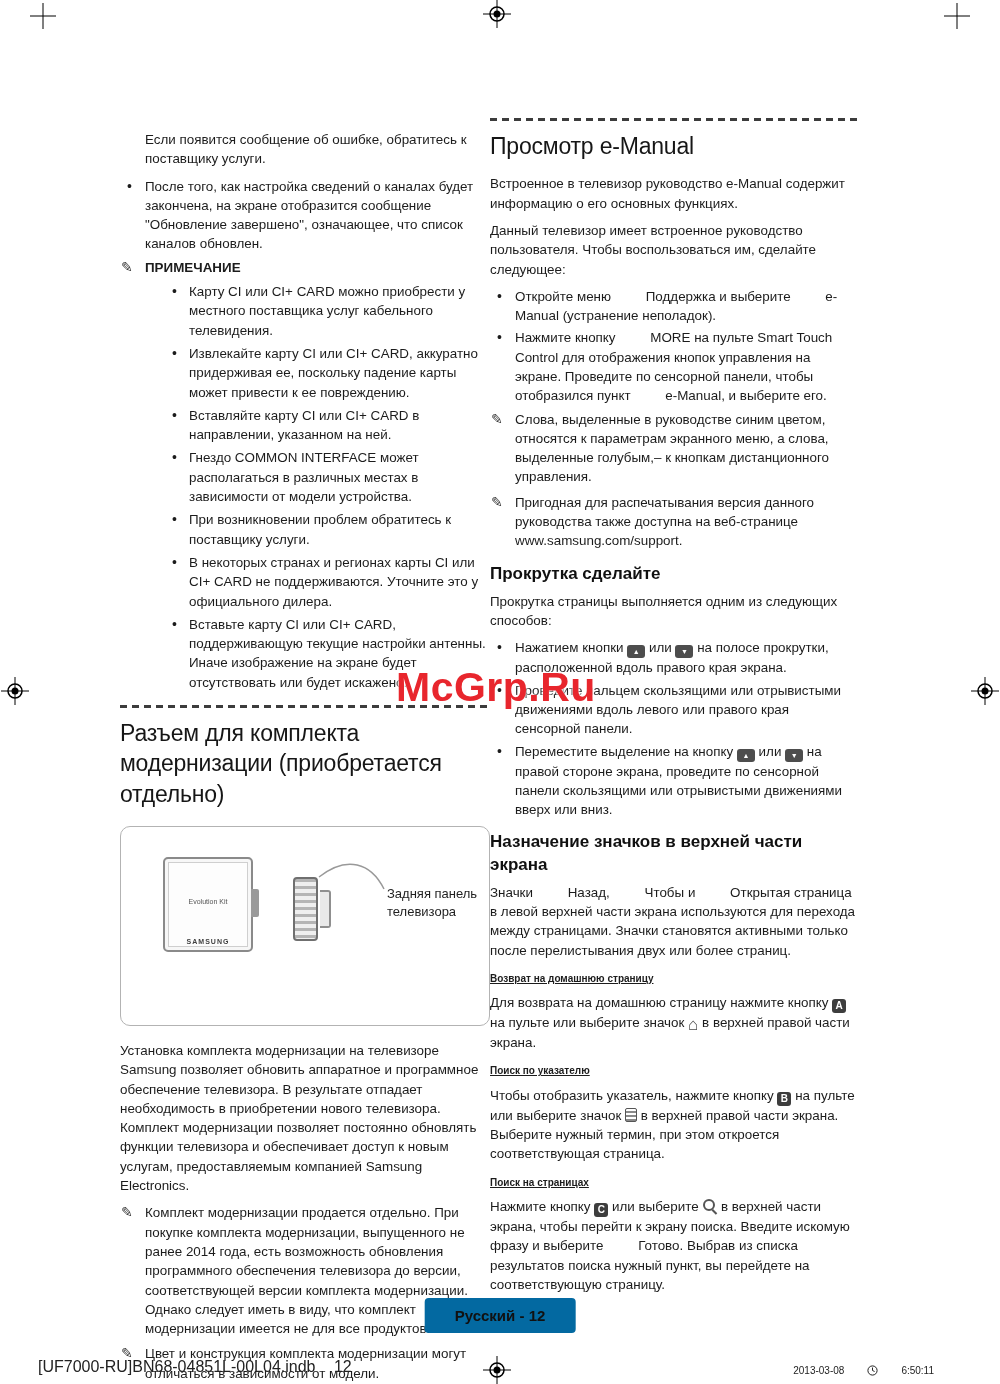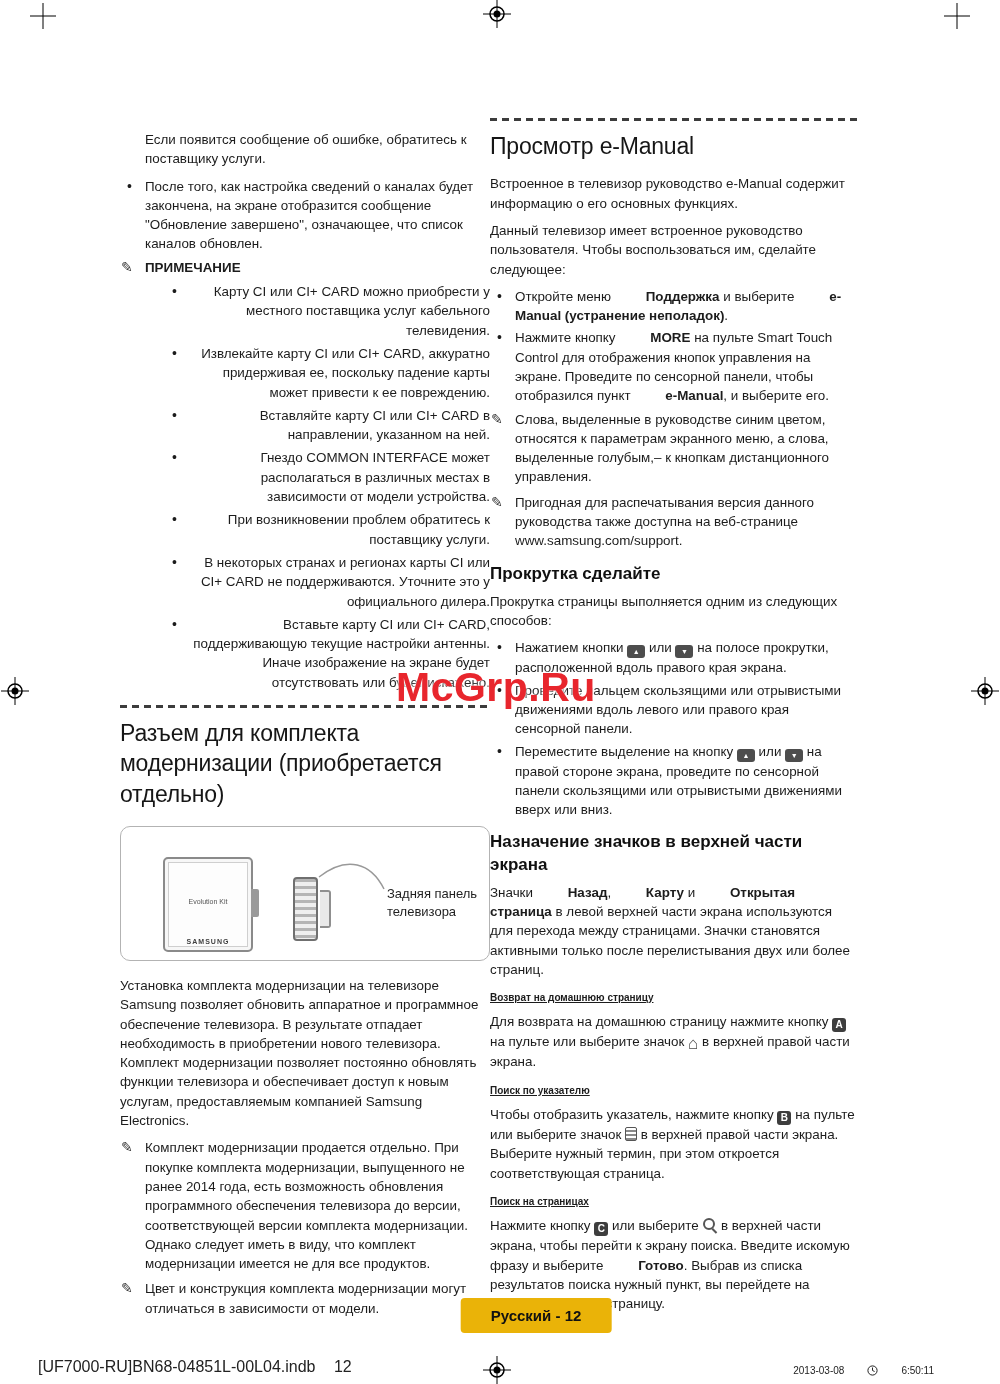--- a/index.html
+++ b/index.html
@@ -14,58 +14,58 @@
   .col { width:370px; font-size:13.4px; line-height:1.44; }
   .col-right { width:367px; }
 
   p { margin-bottom:8px; }
   .indented { padding-left:25px; margin-top:14px; }
 
   ul.bullets { list-style:none; margin-bottom:4px; }
   ul.bullets > li { position:relative; padding-left:25px; margin-bottom:3px; }
   ul.bullets > li::before { content:"•"; position:absolute; left:7px; top:-1px; font-size:14px; }
   ul.bullets.sub { margin-left:48px; margin-bottom:6px; }
-  ul.bullets.sub > li { padding-left:21px; margin-bottom:4px;text-align:right; }
+  ul.bullets.sub > li { padding-left:21px; margin-bottom:4px; }
   ul.bullets.sub > li::before { left:4px; }
 
   .note { position:relative; padding-left:25px; margin-bottom:6px; }
   .note .pencil { position:absolute; left:1px; top:-1px; font-size:14px; color:#2e2e2e; }
   .note-title { font-weight:700; font-size:13.4px; }
   .note-head { margin:2px 0 5px; }
 
   .dashed { height:2.5px; margin:13px 0 10px;
     background:repeating-linear-gradient(to right,#3c3c3c 0 7px, transparent 7px 12px); }
   .dashed.top { margin:2px 0 10px; }
 
   .big-head { font-size:23px; font-weight:400; color:#161616; line-height:1.34;
     margin:6px 0 16px; letter-spacing:-0.2px; }
   .col-right .big-head { margin:2px 0 13px; }
 
   h2.section-heading { font-size:17px; font-weight:700; color:#101010; margin:12px 0 7px; line-height:1.3; }
   h3.sub-underline { font-size:10px; font-weight:700; text-decoration:underline; margin:12px 0 7px; }
 
-  .b { font-weight:700;padding-left:31px; }
+  .b { font-weight:400;padding-left:31px; }
 
   
   .inline-icon { display:inline-block; vertical-align:-2px; }
   .icon-up-button,.icon-down-button { width:18px; height:13px; background:#4d4d4d; color:#fff;
     border-radius:3px; font-size:7px; line-height:13px; text-align:center; }
   .icon-a-button,.icon-b-button,.icon-c-button { width:14px; height:14px; background:#3d3d3d; color:#fff;
     border-radius:3px; font-size:10px; font-weight:700; line-height:14px; text-align:center; }
   .icon-home { width:auto; font-size:17px; font-weight:700; color:#4a4a4a; line-height:1; vertical-align:-3px; }
   .icon-index { width:12px; height:14px; border:1px solid #555; border-radius:2px;
     background:repeating-linear-gradient(to bottom,#ffffff 0 2px,#8a8a8a 2px 4px); }
   .icon-search { position:relative; width:15px; height:15px; }
   .icon-search::before { content:""; position:absolute; left:1px; top:1px; width:8px; height:8px;
     border:2px solid #555; border-radius:50%; }
   .icon-search::after { content:""; position:absolute; left:10.5px; top:10.5px; width:6px; height:2.4px;
     background:#555; transform:rotate(45deg); transform-origin:0 0; }
 
   
-  .figure { position:relative; height:135px; border:1px solid #b3b3b3; border-radius:10px; margin:2px 0 15px; }
+  .figure { position:relative; height:200px; border:1px solid #b3b3b3; border-radius:10px; margin:2px 0 15px; }
   .kit-device { position:absolute; left:42px; top:30px; width:90px; height:95px;
     border:2px solid #8a8a8a; border-radius:5px;
     box-shadow: inset 0 0 0 3px #f7f7f7, inset 0 0 0 4px #cfcfcf; background:#fdfdfd; }
   .kit-label { position:absolute; top:38px; left:0; right:0; text-align:center; font-size:7px; color:#555; }
   .kit-brand { position:absolute; bottom:3px; left:0; right:0; text-align:center; font-size:7px;
     font-weight:700; letter-spacing:1px; color:#3f3f3f; }
   .kit-port { position:absolute; right:-8px; top:30px; width:8px; height:28px; background:#9a9a9a;
     border-radius:0 2px 2px 0; }
   .kit-plug { position:absolute; left:172px; top:50px; width:25px; height:64px;
     border:2px solid #6f6f6f; border-radius:4px;
@@ -75,21 +75,21 @@
   .kit-leader { position:absolute; left:0; top:0; pointer-events:none; }
   .kit-callout { position:absolute; left:266px; top:58px; font-size:13px; line-height:1.4; color:#1f1f1f; }
 
   
   .watermark { position:absolute; left:396px; top:664px; z-index:30;
     font-size:41px; font-weight:700; letter-spacing:0.5px;
     text-shadow:0 0 4px rgba(255,255,255,0.85), 0 0 2px rgba(255,255,255,0.9); }
 
   
   .page-label-box { position:absolute; left:50%; transform:translateX(-50%); top:1298px;
-    background:#eab308; border-radius:4px; padding:9px 30px; font-size:15px; font-weight:700; color:#111;margin-left:36px; }
+    background:#0369a1; border-radius:4px; padding:9px 30px; font-size:15px; font-weight:700; color:#111; }
   .footer-left { position:absolute; left:38px; bottom:8px; font-size:16px; color:#222; }
   .footer-left .fpage { margin-left:14px; }
   .footer-right { position:absolute; right:66px; bottom:8px; font-size:10px; color:#222;
     display:flex; align-items:center; gap:23px; }
 
   
   .regmark { position:absolute; }
   .cropmark { position:absolute; }
 </style>
 </head>
@@ -212,21 +212,21 @@
     <h2 class="section-heading">Прокрутка сделайте</h2>
     <p>Прокрутка страницы выполняется одним из следующих способов:</p>
 
     <ul class="bullets">
       <li><span>Нажатием кнопки </span><span class="inline-icon icon-up-button">▲</span><span> или </span><span class="inline-icon icon-down-button">▼</span><span> на полосе прокрутки, расположенной вдоль правого края экрана.</span></li>
       <li><span>Проведите пальцем скользящими или отрывистыми движениями вдоль левого или правого края сенсорной панели.</span></li>
       <li><span>Переместите выделение на кнопку </span><span class="inline-icon icon-up-button">▲</span><span> или </span><span class="inline-icon icon-down-button">▼</span><span> на правой стороне экрана, проведите по сенсорной панели скользящими или отрывистыми движениями вверх или вниз.</span></li>
     </ul>
 
     <h2 class="section-heading">Назначение значков в верхней части экрана</h2>
-    <p><span>Значки </span><span class="b">Назад</span><span>, </span><span class="b">Карту</span><span> и </span><span class="b">Открытая страница</span><span> в левой верхней части экрана используются для перехода между страницами. Значки становятся активными только после перелистывания двух или более страниц.</span></p>
+    <p><span>Значки </span><span class="b">Назад</span><span>, </span><span class="b">Чтобы</span><span> и </span><span class="b">Открытая страница</span><span> в левой верхней части экрана используются для перехода между страницами. Значки становятся активными только после перелистывания двух или более страниц.</span></p>
 
     <h3 class="sub-underline">Возврат на домашнюю страницу</h3>
     <p><span>Для возврата на домашнюю страницу нажмите кнопку </span><span class="inline-icon icon-a-button">A</span><span> на пульте или выберите значок </span><span class="inline-icon icon-home">⌂</span><span> в верхней правой части экрана.</span></p>
 
     <h3 class="sub-underline">Поиск по указателю</h3>
     <p><span>Чтобы отобразить указатель, нажмите кнопку </span><span class="inline-icon icon-b-button">B</span><span> на пульте или выберите значок </span><span class="inline-icon icon-index"></span><span> в верхней правой части экрана. Выберите нужный термин, при этом откроется соответствующая страница.</span></p>
 
     <h3 class="sub-underline">Поиск на страницах</h3>
     <p><span>Нажмите кнопку </span><span class="inline-icon icon-c-button">C</span><span> или выберите </span><span class="inline-icon icon-search"></span><span> в верхней части экрана, чтобы перейти к экрану поиска. Введите искомую фразу и выберите </span><span class="b">Готово</span><span>. Выбрав из списка результатов поиска нужный пункт, вы перейдете на соответствующую страницу.</span></p>
   </div>

